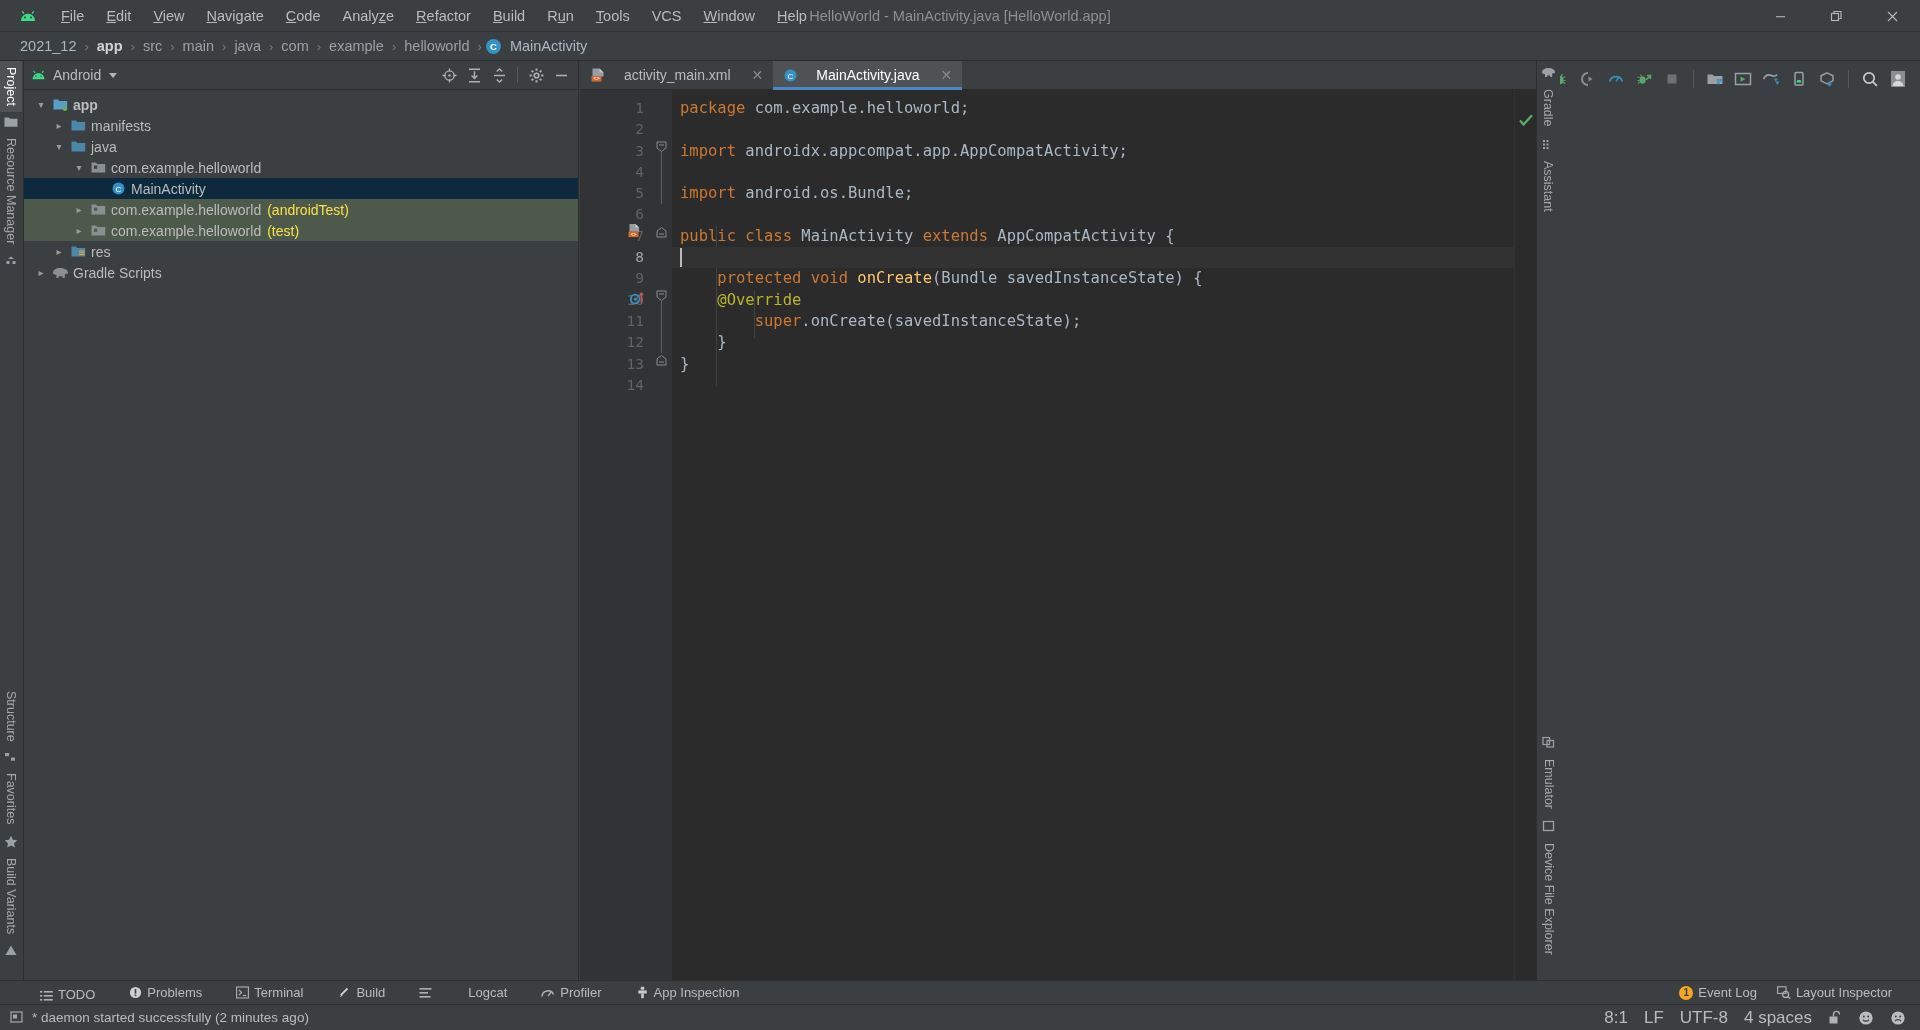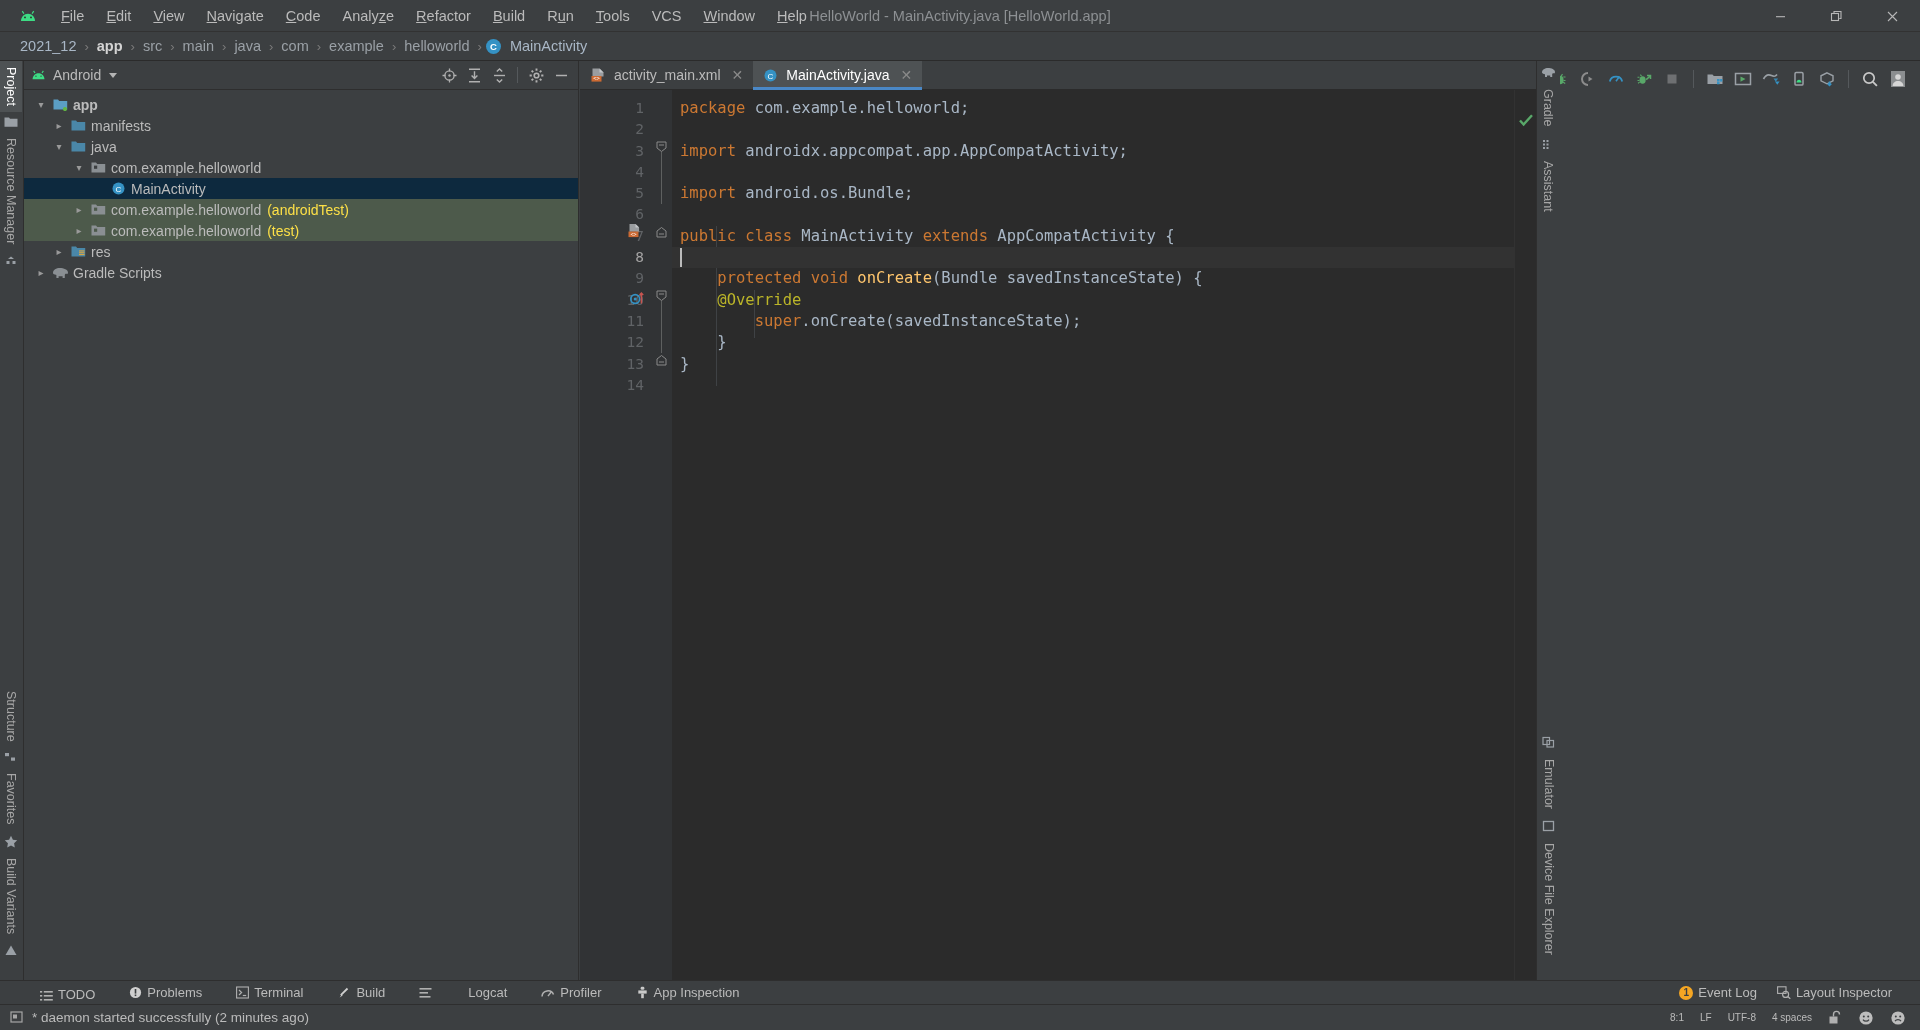--- a/index.html
+++ b/index.html
@@ -120,21 +120,21 @@
   
   .editor-area {
     position: absolute; left: 580px; top: 61px; right: 24px; height: 920px;
     background: #2b2b2b;
   }
   .tabbar {
     height: 29px; background: #3c3f41; display: flex; align-items: stretch;
     border-bottom: 1px solid #2b2b2b;
   }
   .etab {
-    display: flex; align-items: center; gap: 8px; padding: 0 10px;
+    display: flex; align-items: center; gap: 18px; padding: 0 10px;
     color: #bbbbbb; font-size: 14px; white-space: nowrap; position: relative;
   }
   .etab.active { background: #4e5254; color: #ffffff; }
   .etab.active::after {
     content: ""; position: absolute; left: 0; right: 0; bottom: -1px; height: 3px;
     background: #4a88c7;
   }
   .etab .x { color: #8a8a8a; font-size: 14px; margin-left: 3px; }
 
   .code-wrap { position: relative; height: 891px; background: #2b2b2b; display: flex; }
@@ -202,21 +202,21 @@
   }
 
   
   .statusbar {
     position: absolute; left: 0; bottom: 0; width: 1920px; height: 26px;
     background: #3c3f41; display: flex; align-items: center;
     border-top: 1px solid #2e2e2e;
   }
   .sb-msg { color: #bbbbbb; font-size: 13.5px; margin-left: 8px; }
   .sb-right { margin-left: auto; display: flex; align-items: center; gap: 16px; padding-right: 14px; }
-  .sb-cell { color: #bbbbbb; font-size: 10px; white-space: nowrap; }
+  .sb-cell { color: #bbbbbb; font-size: 17px; white-space: nowrap; }
   svg { display: block; }
 </style>
 </head>
 <body>
 
 <div class="app">
 
   <div class="titlebar">
     <div class="logo-android">
       <svg width="20" height="14" viewBox="0 0 20 14">

